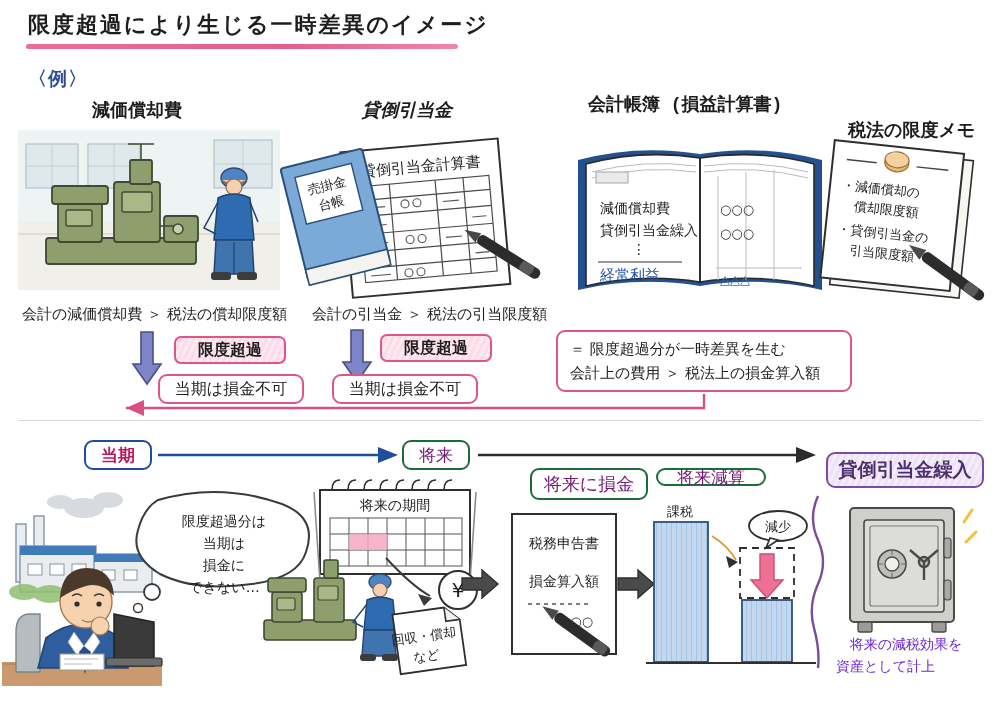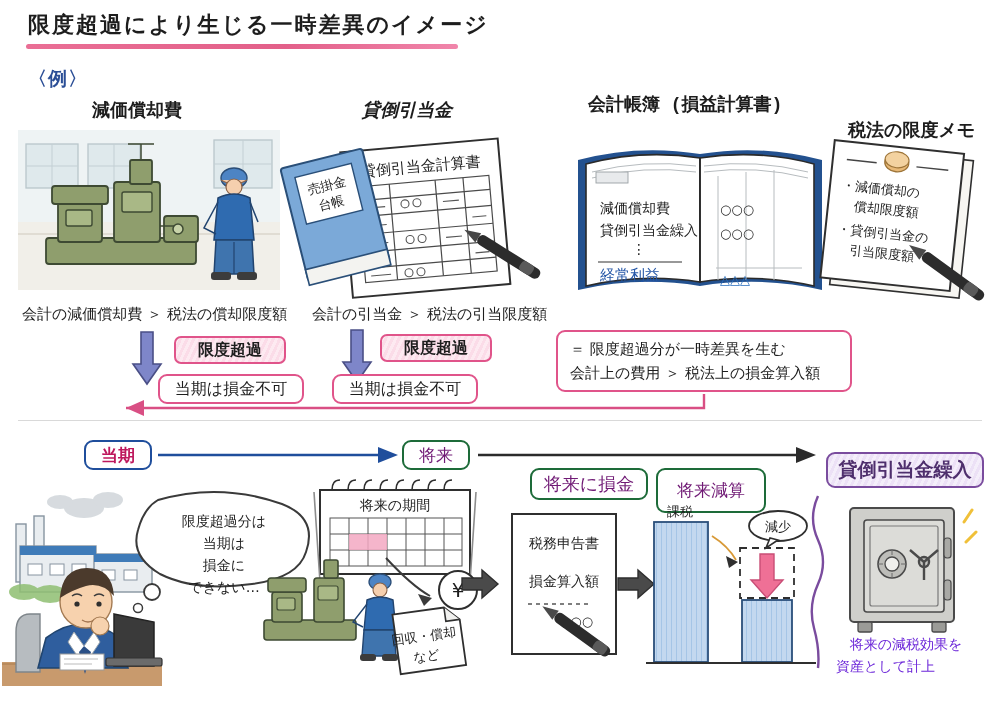--- a/index.html
+++ b/index.html
@@ -262,21 +262,21 @@
 <div class="abs hbox greenbox" style="left:402px;top:440px;width:68px;height:30px;font-size:17px;">将来</div>
 
 <div class="illus" style="left:478px;top:443px;">
   <svg width="340" height="24" viewBox="0 0 340 24">
     <path d="M0 12h318" stroke="#2b2b2b" stroke-width="2.4" fill="none"></path>
     <path d="M338 12l-20-8v16z" fill="#2b2b2b"></path>
   </svg>
 </div>
 
 <div class="abs hbox greenbox" style="left:506px;top:468px;width:118px;height:32px;font-size:18px;margin-left:24px;">将来に損金</div>
-<div class="abs hbox greenbox" style="left:656px;top:468px;width:110px;height:45px;font-size:17px;">将来減算</div>
+<div class="abs hbox greenbox" style="left:656px;top:468px;width:110px;height:18px;font-size:17px;">将来減算</div>
 <div class="abs hbox purplebox" style="left:826px;top:452px;width:158px;height:36px;font-size:19px;">貸倒引当金繰入</div>
 
 <div class="illus" style="left:2px;top:482px;">
   <svg width="160" height="215" viewBox="0 0 160 215">
 
     <g stroke="#8794a0" stroke-width="1.4" fill="#e9edf0">
       <rect x="14" y="42" width="10" height="58"></rect>
       <rect x="32" y="34" width="10" height="66"></rect>
       <rect x="18" y="64" width="76" height="46"></rect>
       <rect x="92" y="72" width="58" height="38"></rect>

